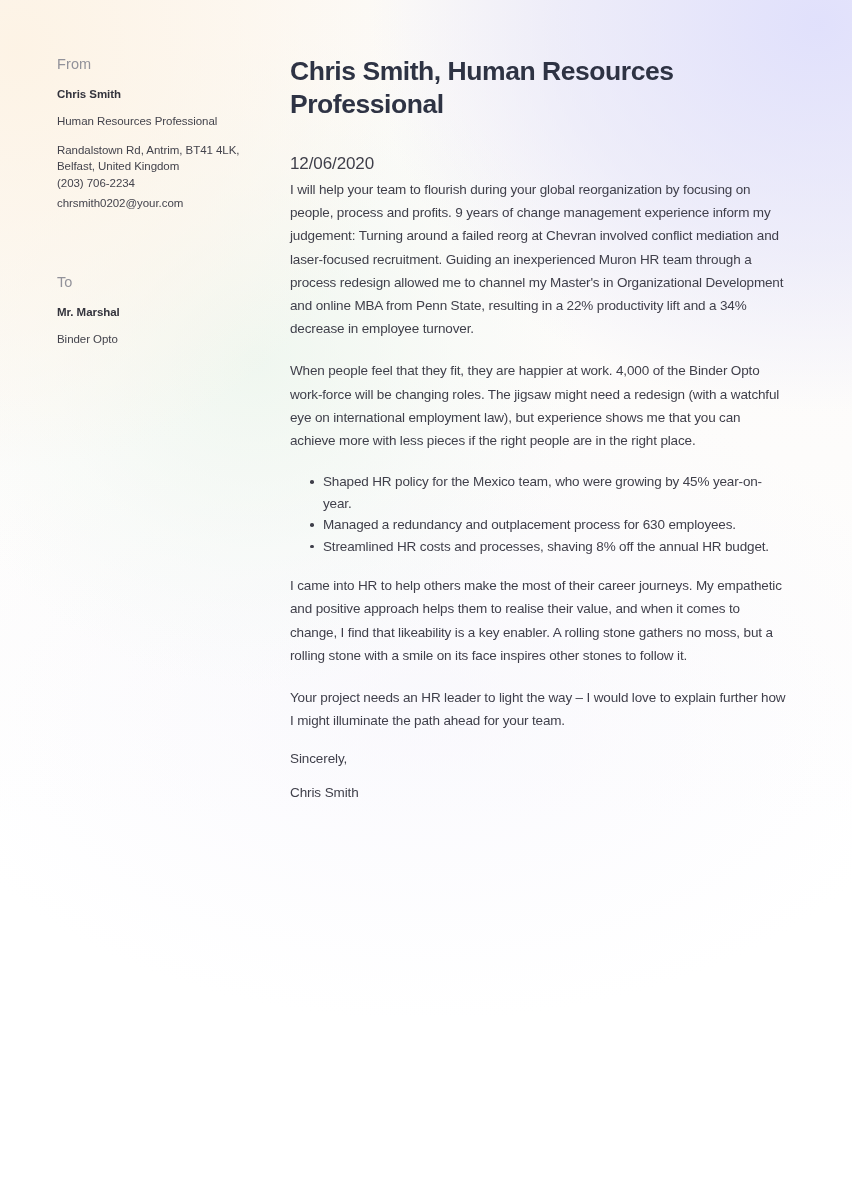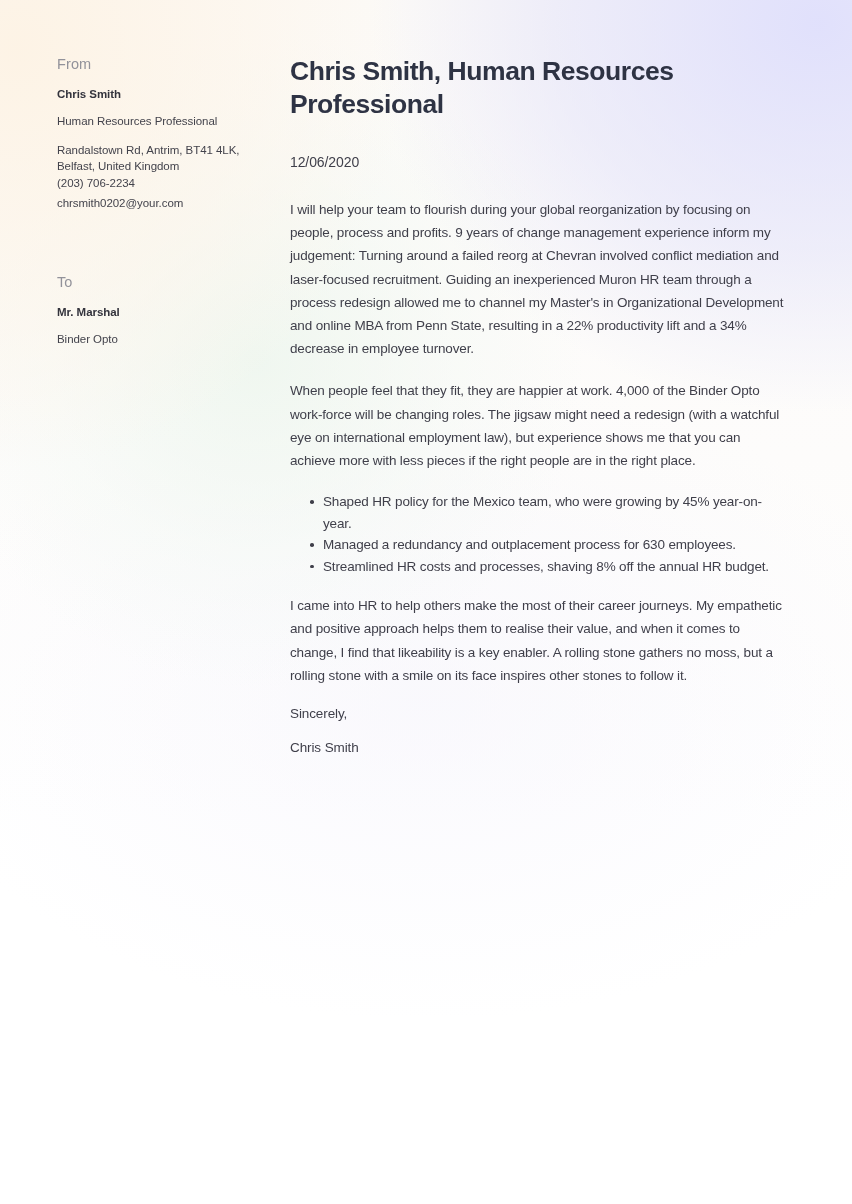--- a/index.html
+++ b/index.html
@@ -81,24 +81,24 @@
   .doc-title {
     font-size: 26.5px;
     font-weight: bold;
     color: #2e3344;
     line-height: 33px;
     letter-spacing: -0.45px;
     margin: 0 0 33px 0;
     max-width: 400px;
   }
   .doc-date {
-    font-size: 14px;
-    color: #3f3f4a;
-    letter-spacing: -0.1px;
-    margin-bottom: 28px;
+    font-size: 17px;
+    color: #3f3f4a;
+    letter-spacing: -0.1px;
+    margin-bottom: 4px;
   }
   .doc-salutation {
     font-size: 13.5px;
     color: #3f3f4a;
     letter-spacing: -0.1px;
     margin-bottom: 19px;
   }
   .para {
     font-size: 13.5px;
     color: #3f3f4a;
@@ -182,20 +182,21 @@
       <p class="para">When people feel that they fit, they are happier at work. 4,000 of the Binder Opto work-force will be changing roles. The jigsaw might need a redesign (with a watchful eye on international employment law), but experience shows me that you can achieve more with less pieces if the right people are in the right place.</p>
 
 
       <ul class="bullets">
         <li>Shaped HR policy for the Mexico team, who were growing by 45% year-on-year.</li>
         <li>Managed a redundancy and outplacement process for 630 employees.</li>
         <li>Streamlined HR costs and processes, shaving 8% off the annual HR budget.</li>
       </ul>
 
       <p class="para">I came into HR to help others make the most of their career journeys. My empathetic and positive approach helps them to realise their value, and when it comes to change, I find that likeability is a key enabler. A rolling stone gathers no moss, but a rolling stone with a smile on its face inspires other stones to follow it.</p>
+      <p class="para">Your project needs an HR leader to light the way – I would love to explain further how I might illuminate the path ahead for your team.</p>
 
       <div class="closing">Sincerely,</div>
       <div class="signature">Chris Smith</div>
 
     </div>
 
   </div>
 </div>
 
 </body></html>

